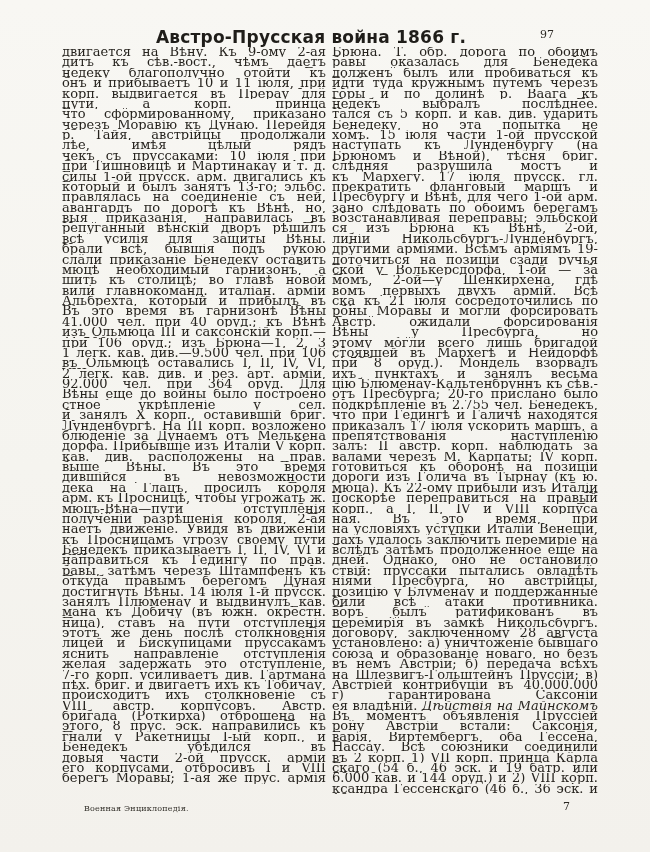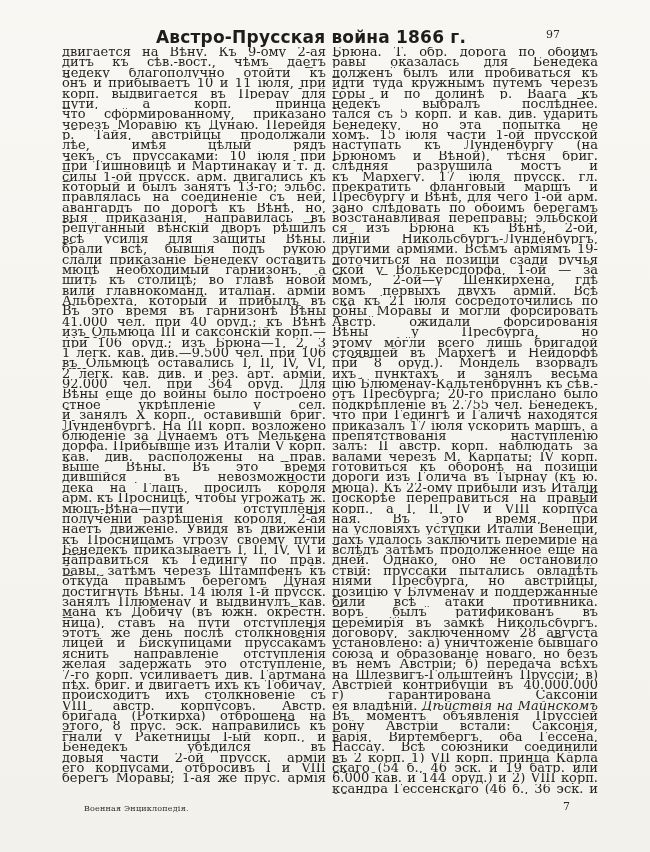--- a/index.html
+++ b/index.html
@@ -24,23 +24,22 @@
     text-align: center;
     font-family: "DejaVu Sans", sans-serif;
     font-weight: bold;
     font-size: 17px;
     letter-spacing: 0.2px;
     color: #1f1d19;
   }
   .page-number-top {
     position: absolute;
     top: 28px;
-    left: 508px;
+    left: 540px;
     width: 52px;
-    text-align: right;
     font-size: 11px;
     color: #2a2722;
   }
   .col {
     position: absolute;
     top: 47px;
     font-size: 13px;
   }
   .col-left  { left: 62px;  width: 264px; }
   .col-right { left: 332px; width: 266px; }

